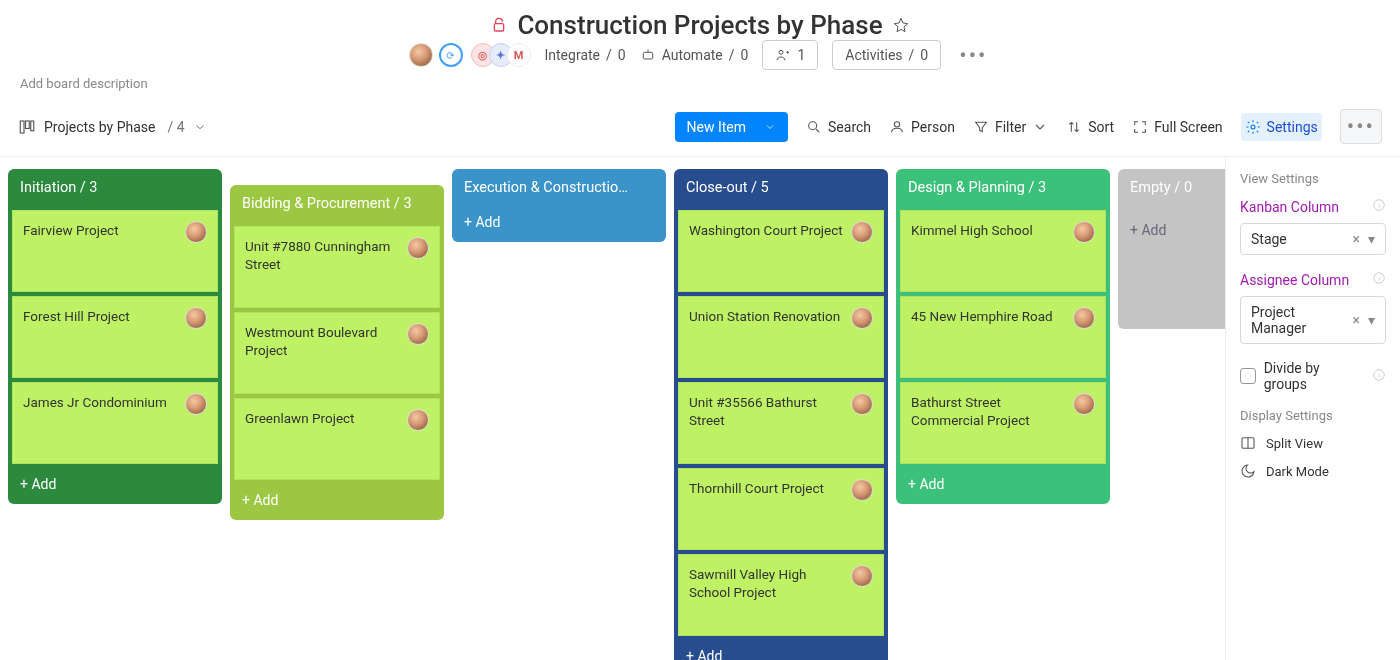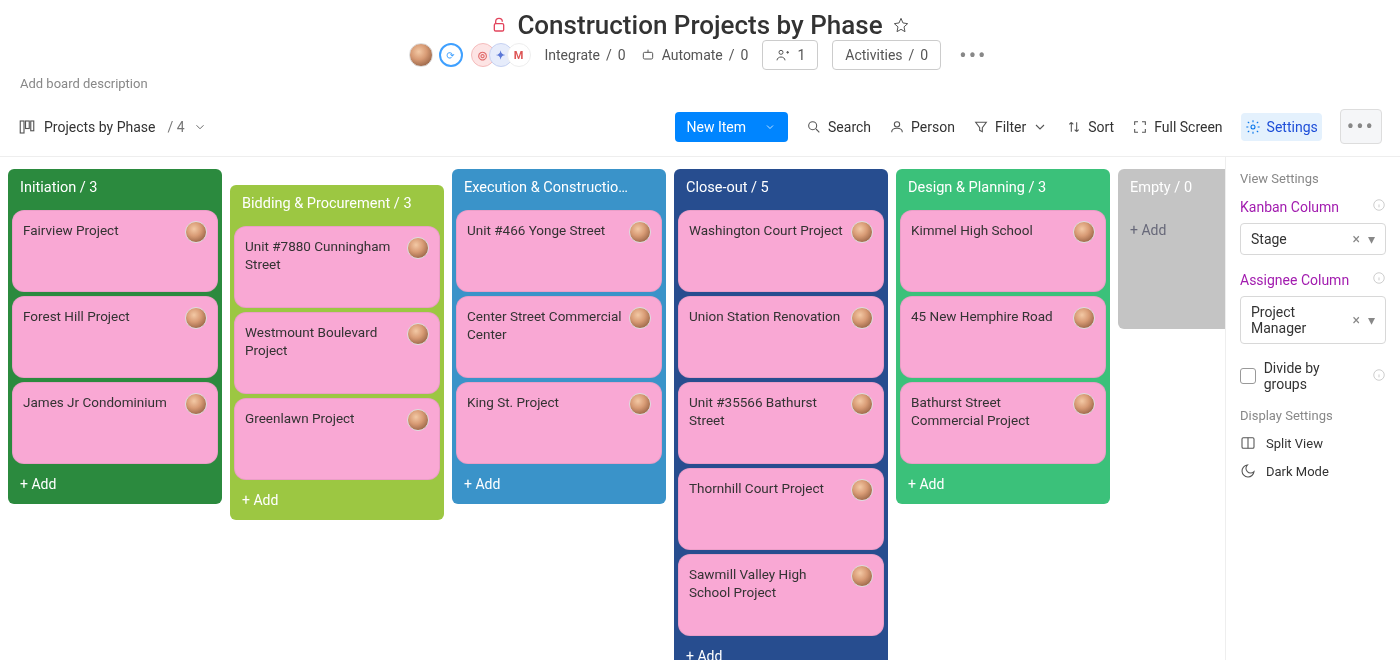--- a/index.html
+++ b/index.html
@@ -45,21 +45,21 @@
 .settings-active { background: #e4f1fd; border-radius: 4px; padding: 6px 4px; color: #1d4ed8; }
 .settings-active svg { stroke: #0073ea; }
 
 
 .main { flex: 1; display: flex; overflow: hidden; }
 .board { flex: 1; overflow: auto; padding: 12px 0 12px 8px; display: flex; gap: 8px; align-items: flex-start; }
 .col { width: 214px; border-radius: 6px; flex-shrink: 0; display: flex; flex-direction: column; }
 .col-hdr { color: #fff; font-size: 14.5px; padding: 10px 12px; border-radius: 6px 6px 0 0; white-space: nowrap; overflow: hidden; text-overflow: ellipsis; }
 .col-body { padding: 4px; display: flex; flex-direction: column; gap: 4px; }
 .col-footer { padding: 8px 12px 12px; color: #fff; font-size: 14px; cursor: pointer; }
-.card { background: #f9a8d4; border-radius: 12px; padding: 10px 10px; min-height: 82px; position: relative; display: flex; justify-content: space-between; gap: 6px; border: 1px solid rgba(0,0,0,0.06); cursor: pointer; }
+.card { background: #bef264; border-radius: 0; padding: 10px 10px; min-height: 82px; position: relative; display: flex; justify-content: space-between; gap: 6px; border: 1px solid rgba(0,0,0,0.06); cursor: pointer; }
 .card-title { font-size: 13.5px; color: #333; line-height: 1.35; flex: 1; }
 .card-av { align-self: flex-start; }
 .col-empty .col-footer { color: #676879; }
 .col-empty { height: 160px; }
 
 .col-initiation { background: #2b8a3e; }
 .col-bidding { background: #9cc742; margin-top: 16px; }
 .col-exec { background: #3a93c9; }
 .col-closeout { background: #274d8f; }
 .col-design { background: #3bc17a; }
@@ -261,34 +261,20 @@
             </div>
             <div class="card">
               <div class="card-title">Greenlawn Project</div>
               <div class="avatar avatar-sm card-av"></div>
             </div>
           </div>
           <div class="col-footer">+ Add</div>
         </div>
         <div class="col col-exec">
           <div class="col-hdr">Execution &amp; Constructio…</div>
-          <div class="col-body">
-            <div class="card">
-              <div class="card-title">Unit #466 Yonge Street</div>
-              <div class="avatar avatar-sm card-av"></div>
-            </div>
-            <div class="card">
-              <div class="card-title">Center Street Commercial Center</div>
-              <div class="avatar avatar-sm card-av"></div>
-            </div>
-            <div class="card">
-              <div class="card-title">King St. Project</div>
-              <div class="avatar avatar-sm card-av"></div>
-            </div>
-          </div>
           <div class="col-footer">+ Add</div>
         </div>
         <div class="col col-closeout">
           <div class="col-hdr">Close-out / 5</div>
           <div class="col-body">
             <div class="card">
               <div class="card-title">Washington Court Project</div>
               <div class="avatar avatar-sm card-av"></div>
             </div>
             <div class="card">

